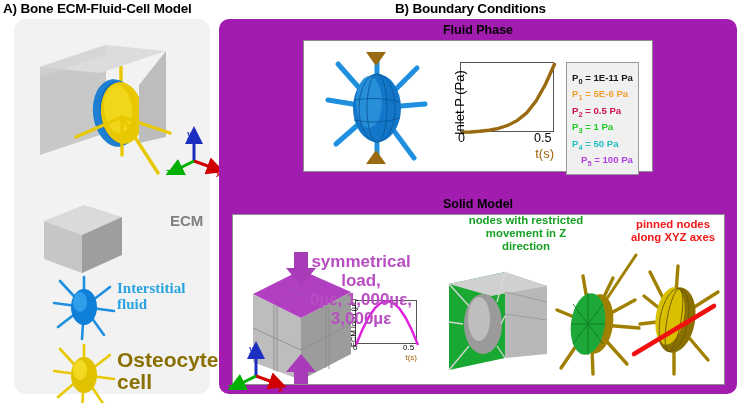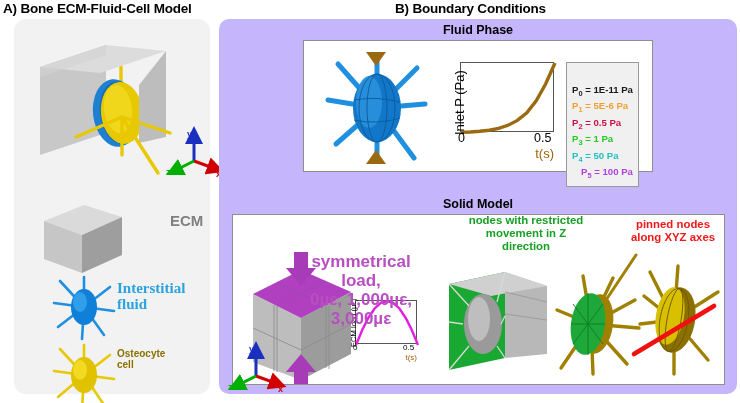--- a/index.html
+++ b/index.html
@@ -24,48 +24,48 @@
   
   #panel-a {
     position: absolute; left: 14px; top: 19px;
     width: 196px; height: 375px;
     background: #f2f2f2; border-radius: 12px;
   }
   
   #panel-b {
     position: absolute; left: 219px; top: 19px;
     width: 518px; height: 375px;
-    background: #c4b5fd; border-radius: 10px;
+    background: #a21caf; border-radius: 10px;
   }
   .sub-title {
     position: absolute; width: 100%; text-align: center;
     font-size: 12.5px; font-weight: bold; color: #000;
   }
   .sub-box {
     position: absolute; background: #ffffff;
     border: 1.5px solid #8e8e8e;
   }
   #fluid-box { left: 84px; top: 21px; width: 350px; height: 132px; }
   #solid-box { left: 13px; top: 195px; width: 493px; height: 171px; }
 
   
   .lbl { position: absolute; font-weight: bold; white-space: pre-line; }
 
   
   #lbl-ecm     { left: 120px; top: 193px; font-size: 15px; color: #808080; margin-left: 36px; }
   #lbl-fluid   { left: 103px; top: 262px; font-size: 15px; color: #29a3e0;
                  width: 88px; text-align: left; line-height: 1.05; font-family: Liberation Serif, serif; }
-  #lbl-cell    { left: 103px; top: 330px; font-size: 10px; color: #8a7000;
+  #lbl-cell    { left: 103px; top: 330px; font-size: 21px; color: #8a7000;
                  width: 92px; text-align: left; line-height: 1.05; }
 
   
   #p-legend {
     position: absolute; left: 566px; top: 62px;
     background: #f0f0f0; border: 1.5px solid #999;
-    padding: 20px 5px 4px 5px;
+    padding: 8px 5px 4px 5px;
   }
   #p-legend div {
     font-size: 9.6px; font-weight: bold; line-height: 1.42;
     white-space: nowrap;
   }
   #p-legend sub { font-size: 7.4px; }
 
   
   #lbl-load {
     left: 296px; top: 216px; width: 130px; text-align: center;

